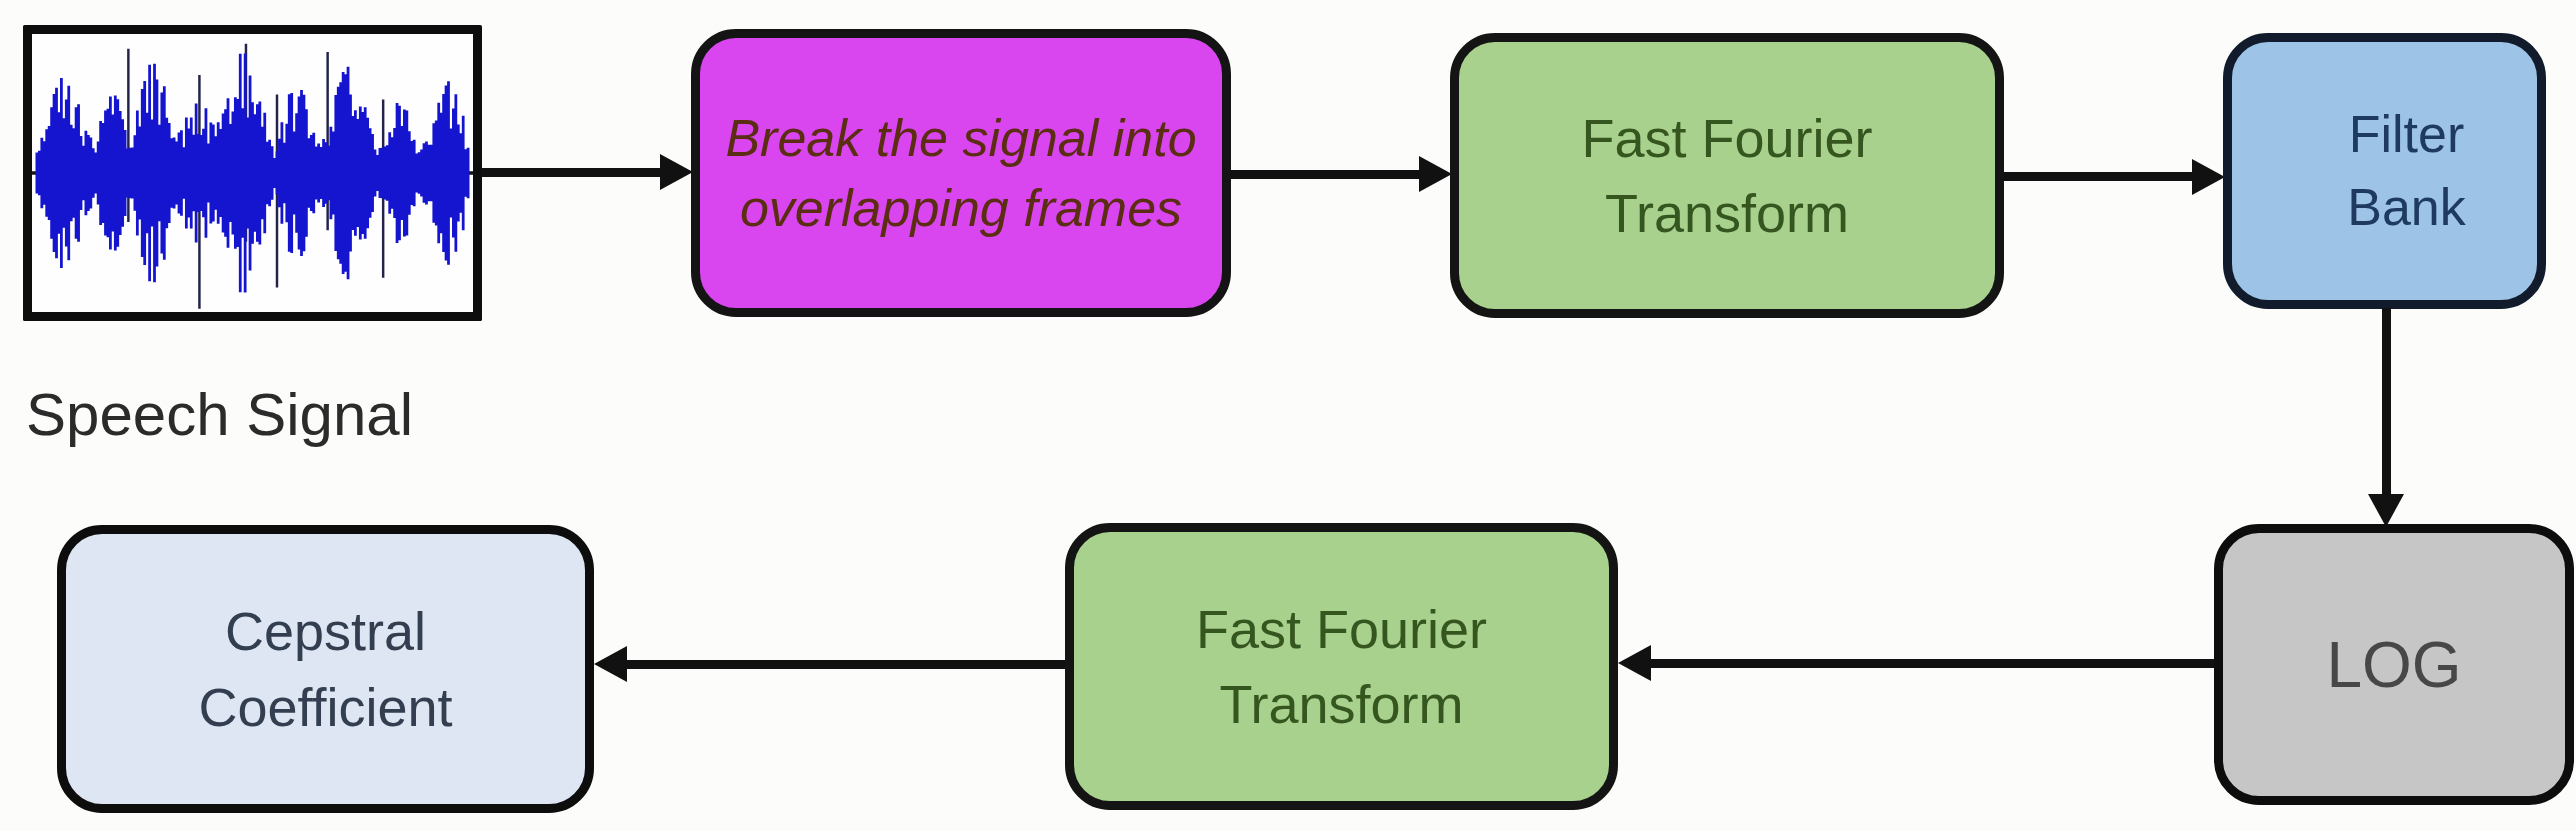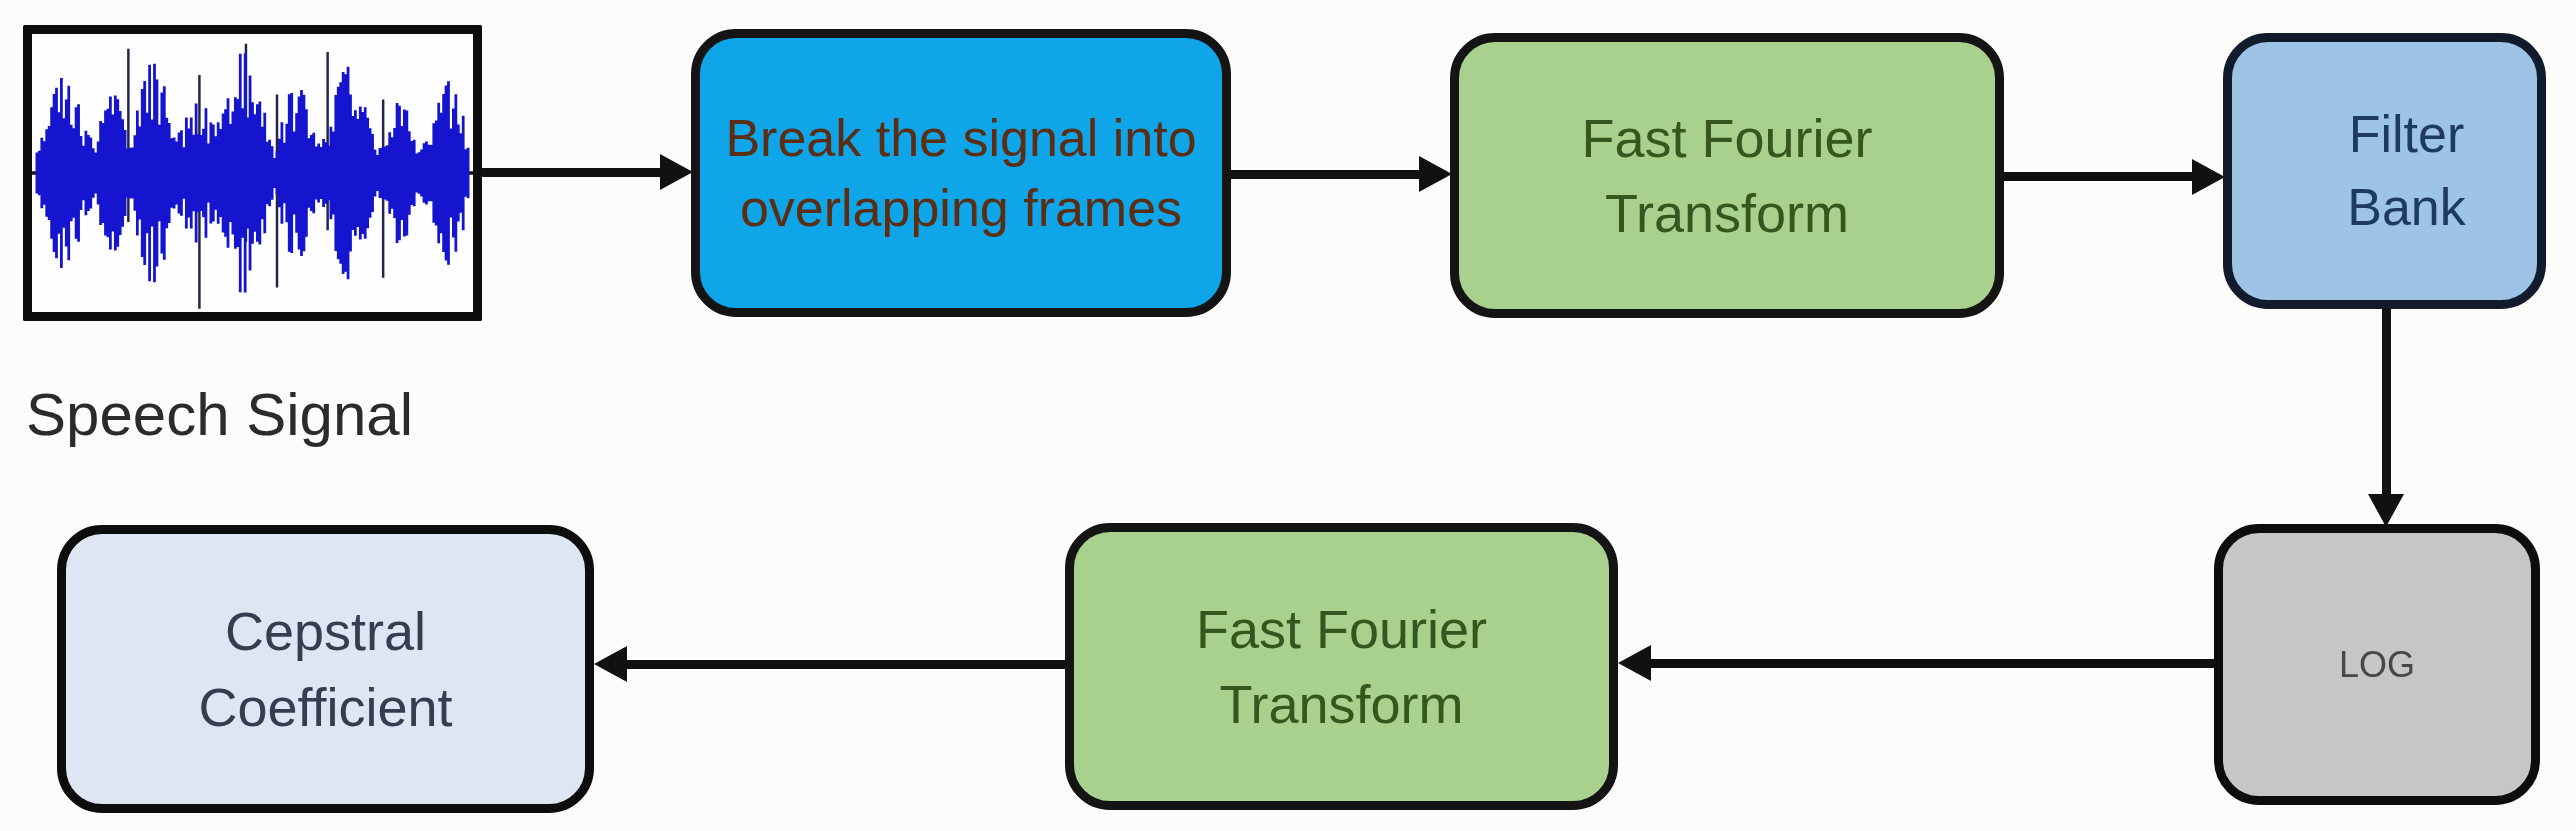--- a/index.html
+++ b/index.html
@@ -60,21 +60,21 @@
     border-right:18px solid transparent;
     border-top:33px solid #111;
   }
   
   .n-framing{left:691px;top:29px;width:540px;height:288px;font-size:52px;line-height:70px;}
   .n-framing .lbl{width:472px;}
   .n-fft1{left:1450px;top:33px;width:554px;height:285px;font-size:54px;line-height:75px;}
   .n-fft1 .lbl{width:390px;}
   .n-filter-bank{left:2223px;top:33px;width:323px;height:276px;font-size:52px;line-height:73px;border-width:9.8px;}
   .n-filter-bank .lbl{width:187px;}
-  .n-log{left:2214px;top:524px;width:326px;height:281px;font-size:36px;border-width:9.8px;}
+  .n-log{left:2214px;top:524px;width:360px;height:281px;font-size:64px;border-width:9.8px;}
   .n-fft2{left:1065px;top:523px;width:553px;height:287px;font-size:54px;line-height:75px;}
   .n-fft2 .lbl{width:390px;}
   .n-cepstral{left:57px;top:525px;width:537px;height:288px;font-size:54px;line-height:76px;}
   .n-cepstral .lbl{width:358px;}
 </style>
 </head>
 <body>
 
 <div class="canvas">
 
@@ -83,21 +83,21 @@
       <line x1="0" y1="170" x2="540" y2="170" stroke="#151515" stroke-width="4"></line>
       <path id="wave-spikes" fill="none" stroke="#22224a" stroke-width="3" d="M118 18V230M205 50V336M262 12V254M300 74V310M362 22V240M430 80V298"></path>
       <path id="wave-path" fill="none" stroke="#1515cf" stroke-width="3.4" d="M6 145.0V195.0M9 142.8V197.2M12 126.9V213.1M15 131.1V208.9M18 116.6V223.4M21 112.6V227.4M24 89.6V250.4M27 73.3V266.7M30 65.8V274.2M33 95.7V244.3M36 53.7V286.3M39 103.0V237.0M42 80.1V259.9M45 63.4V276.6M48 110.9V229.1M51 115.3V224.7M54 89.5V250.5M57 85.9V254.1M60 124.7V215.3M63 136.8V203.2M66 118.4V221.6M69 123.5V216.5M72 126.7V213.3M75 139.7V200.3M78 145.0V195.0M81 131.6V208.4M84 106.3V233.7M87 109.0V231.0M90 93.5V246.5M93 91.4V248.6M96 76.5V263.5M99 98.5V241.5M102 75.2V264.8M105 79.7V260.3M108 94.3V245.7M111 104.3V235.7M114 117.5V222.5M117 140.0V200.0M120 139.0V201.0M123 138.7V201.3M126 123.7V216.3M129 93.7V246.3M132 113.2V226.8M135 67.3V272.7M138 57.4V282.6M141 96.4V243.6M144 37.5V302.5M147 104.6V235.4M150 36.5V303.5M153 55.5V284.5M156 111.1V228.9M159 71.4V268.6M162 63.8V276.2M165 102.4V237.6M168 108.7V231.3M171 127.4V212.6M174 126.6V213.4M177 131.6V208.4M180 120.4V219.6M183 117.6V222.4M186 138.6V201.4M189 102.2V237.8M192 115.7V224.3M195 102.1V237.9M198 123.3V216.7M201 85.1V254.9M204 122.4V217.6M207 123.6V216.4M210 116.0V224.0M213 90.7V249.3M216 134.0V206.0M219 108.1V231.9M222 110.7V229.3M225 125.0V215.0M228 107.9V232.1M231 116.2V223.8M234 97.1V242.9M237 92.0V248.0M240 78.6V261.4M243 110.1V229.9M246 94.8V245.2M249 77.5V262.5M252 79.6V260.4M255 24.3V315.7M258 90.7V249.3M261 23.7V316.3M264 102.2V237.8M267 50.8V289.2M270 83.6V256.4M273 98.1V241.9M276 86.0V254.0M279 82.7V257.3M282 113.4V226.6M285 96.3V243.7M288 131.8V208.2M291 129.3V210.7M294 137.2V202.8M297 151.6V188.4M300 143.8V196.2M303 128.1V211.9M306 108.0V232.0M309 133.1V206.9M312 109.9V230.1M315 73.8V266.2M318 72.3V267.7M321 119.1V220.9M324 96.8V243.2M327 76.5V263.5M330 68.5V271.5M333 74.3V265.7M336 92.0V248.0M339 127.4V212.6M342 123.5V216.5M345 120.7V219.3M348 137.7V202.3M351 134.0V206.0M354 138.2V201.8M357 128.4V211.6M360 132.3V207.7M363 136.7V203.3M366 113.5V226.5M369 119.2V220.8M372 74.7V265.3M375 64.6V275.4M378 58.9V281.1M381 46.4V293.6M384 49.3V290.7M387 40.0V300.0M390 74.0V266.0M393 100.4V239.6M396 93.2V246.8M399 103.9V236.1M402 88.7V251.3M405 95.3V244.7M408 89.5V250.5M411 102.4V237.6M414 115.4V224.6M417 122.3V217.7M420 141.2V198.8M423 148.1V191.9M426 139.3V200.7M429 139.2V200.8M432 137.5V202.5M435 136.0V204.0M438 120.1V219.9M441 126.4V213.6M444 115.0V225.0M447 84.4V255.6M450 87.6V252.4M453 112.5V227.5M456 92.2V247.8M459 93.6V246.4M462 119.0V221.0M465 131.0V209.0M468 129.2V210.8M471 146.0V194.0M474 144.6V195.4M477 141.3V198.7M480 133.5V206.5M483 131.6V208.4M486 135.4V204.6M489 135.3V204.7M492 109.3V230.7M495 105.8V234.2M498 84.1V255.9M501 96.2V243.8M504 73.3V266.7M507 62.9V277.1M510 57.8V282.2M513 115.7V224.3M516 91.2V248.8M519 73.8V266.2M522 110.8V229.2M525 121.5V218.5M528 99.9V240.1M531 141.1V198.9M534 139.2V200.8"></path>
     </svg>
   </div>
   <div class="caption" style="left:0px;top:350px;width:439px;margin-top:30px;" data-bind="diagram.nodes.speech_signal.label">Speech Signal</div>
 
   <div class="hline" style="left:481px;top:168px;width:182px;"></div>
   <div class="head-right" style="left:660px;top:154px;"></div>
 
-  <div class="node n-framing" data-bind-style="background:diagram.nodes.framing.fill" style="background: #0ea5e9; border-color: rgb(20, 20, 20);">
+  <div class="node n-framing" data-bind-style="background:diagram.nodes.framing.fill" style="background: #d946ef; border-color: rgb(20, 20, 20); font-style: italic;">
     <span class="lbl" data-bind="diagram.nodes.framing.label" data-bind-style="color:diagram.nodes.framing.text_color" style="color: rgb(91, 46, 19);">Break the signal into overlapping frames</span>
   </div>
 
   <div class="hline" style="left:1230px;top:170px;width:192px;"></div>
   <div class="head-right" style="left:1419px;top:156px;"></div>
 
   <div class="node n-fft1" data-bind-style="background:diagram.nodes.fft1.fill" style="background: rgb(168, 209, 141); border-color: rgb(20, 20, 20);">
     <span class="lbl" data-bind="diagram.nodes.fft1.label" data-bind-style="color:diagram.nodes.fft1.text_color" style="color: rgb(54, 86, 31);">Fast Fourier Transform</span>
   </div>
 

